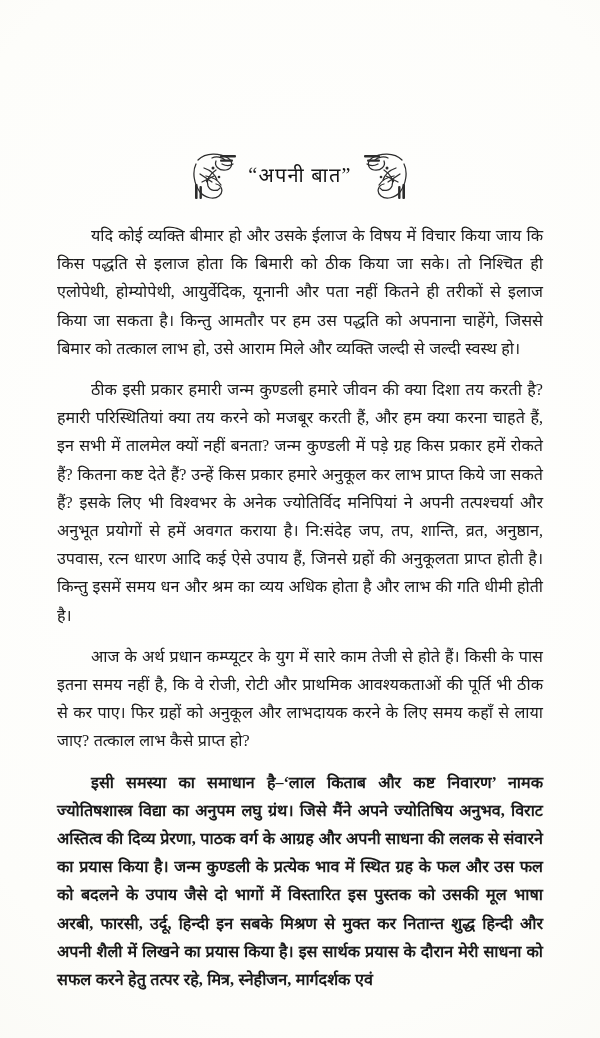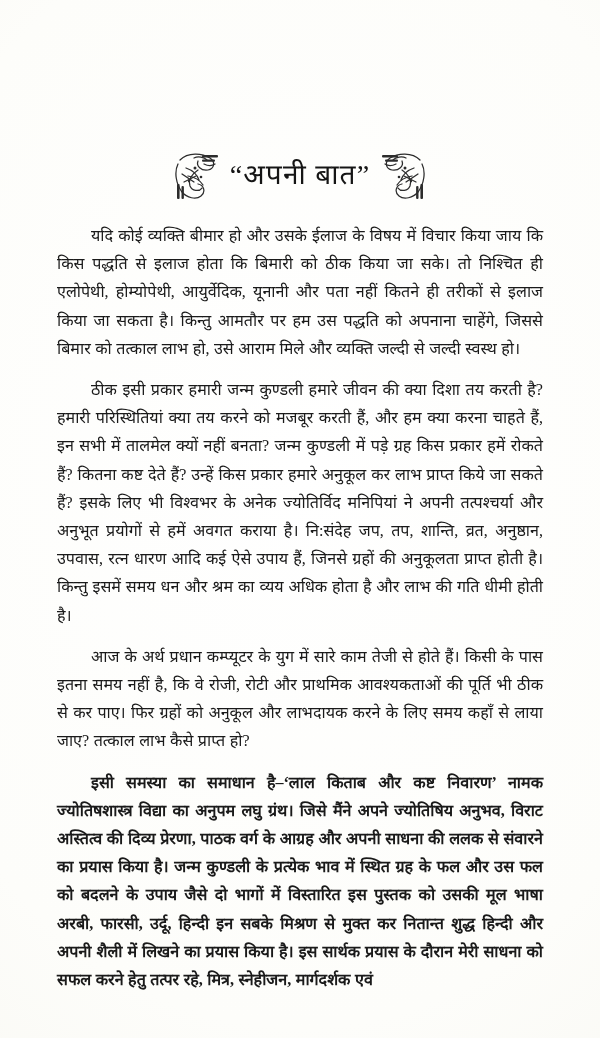--- a/index.html
+++ b/index.html
@@ -48,21 +48,21 @@
   .ornament {
     width: 58px;
     height: 60px;
     flex: 0 0 auto;
     opacity: 0.92;
   }
   .ornament svg { display: block; width: 100%; height: 100%; }
 
   .title-text {
     font-family: "Liberation Serif", "DejaVu Serif", serif;
-    font-size: 28px;
+    font-size: 20px;
     line-height: 1;
     color: #151515;
     letter-spacing: 1.2px;
     white-space: nowrap;
     font-weight: 400;
     transform: translateY(-1px);
   }
 
   
   .body-text {

